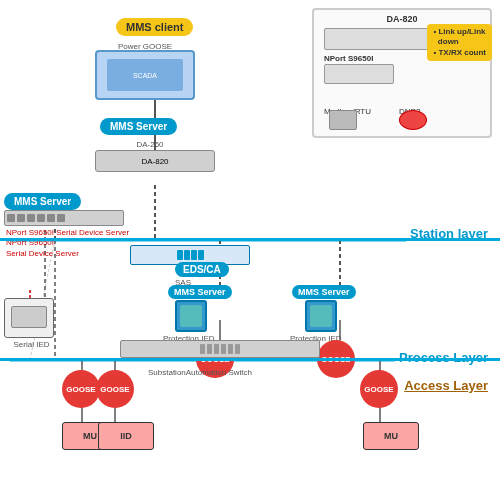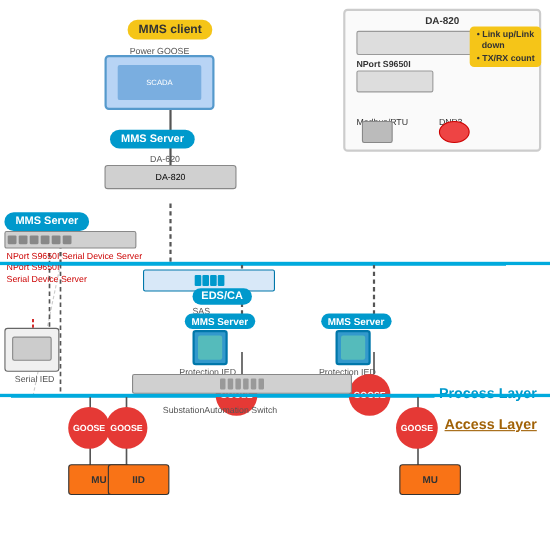--- a/index.html
+++ b/index.html
@@ -78,21 +78,21 @@
       color: white;
       text-align: center;
     }
 
     
     .mu-box {
       position: absolute;
       width: 56px;
       height: 28px;
       border: 1.5px solid #333;
-      background: #f97316;
+      background: #fca5a5;
       display: flex;
       align-items: center;
       justify-content: center;
       font-size: 9px;
       font-weight: bold;
       color: #333;
       border-radius: 3px;
     }
 
     
@@ -218,21 +218,21 @@
   </div>
 
   <div class="label-yellow" style="left:116px; top:18px;">MMS client</div>
   <div class="sub-label" style="left:100px; top:42px; width:90px;">Power GOOSE</div>
 
   <div style="position:absolute; left:95px; top:50px; width:100px; height:50px; background:#b8d4f5; border:2px solid #5599cc; border-radius:4px; display:flex; align-items:center; justify-content:center; font-size:8px; color:#333;">
     <div style="width:80%; height:70%; background:#7aaee0; border-radius:2px; display:flex; align-items:center; justify-content:center; font-size:7px; color:#fff;">SCADA</div>
   </div>
 
   <div class="label-blue" style="left:100px; top:118px;">MMS Server</div>
-  <div class="sub-label" style="left:115px; top:140px; width:70px;">DA-620</div>
+  <div class="sub-label" style="left:115px; top:140px; width:70px;">DA-260</div>
 
   <div style="position:absolute; left:95px; top:150px; width:120px; height:22px; background:#d0d0d0; border:1.5px solid #888; border-radius:3px; display:flex; align-items:center; justify-content:center; font-size:8px;">DA-820</div>
 
   <div class="label-blue" style="left:4px; top:193px;">MMS Server</div>
 
   <div style="position:absolute; left:4px; top:210px; width:120px; height:16px; background:#d0d0d0; border:1.5px solid #888; border-radius:2px;">
     <div style="display:flex; gap:2px; padding:2px; align-items:center; height:100%;">
       <div style="width:8px; height:8px; background:#888; border-radius:1px;"></div>
       <div style="width:8px; height:8px; background:#888; border-radius:1px;"></div>
       <div style="width:8px; height:8px; background:#888; border-radius:1px;"></div>
@@ -313,19 +313,20 @@
   </div>
 
   <div class="mu-box" style="left:98px; top:422px;">
     <span>IID</span>
   </div>
 
   <div class="mu-box" style="left:363px; top:422px;">
     <span>MU</span>
   </div>
 
+  <div class="layer-label" style="top:224px;">Station layer</div>
   <div class="layer-label" style="top:348px;">Process Layer</div>
   <div class="layer-label" style="top:376px; color:#a16207;text-decoration:underline;">Access Layer</div>
 
   <div style="position:absolute; top:238px; left:0; right:0; height:3px; background:#00aadd;"></div>
   <div style="position:absolute; top:358px; left:0; right:0; height:3px; background:#00aadd;"></div>
 
 </div>
 
 </body></html>

